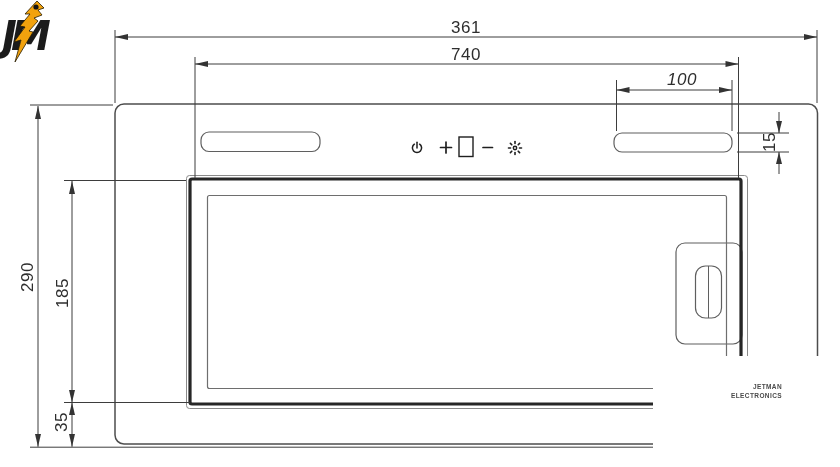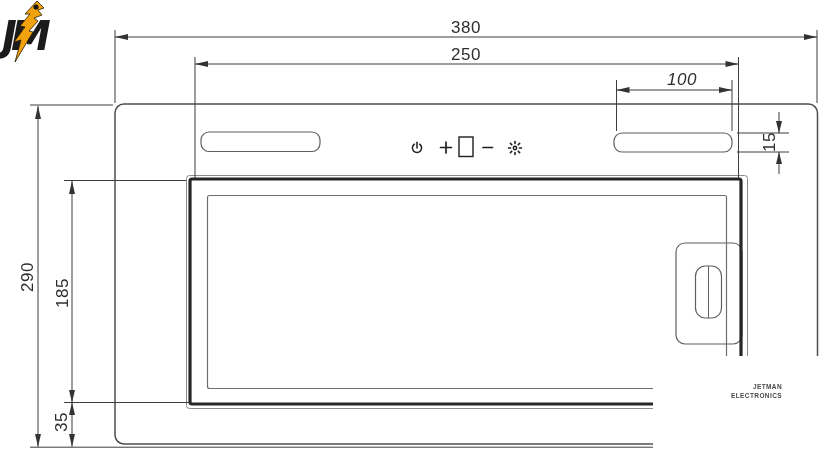--- a/index.html
+++ b/index.html
@@ -114,22 +114,22 @@
         <polygon points="779,152 776,164 782,164"></polygon>
       <polygon points="38,106 35,119 41,119"></polygon>
         <polygon points="38,446.8 35,434 41,434"></polygon>
       <polygon points="72,181 69,194 75,194"></polygon>
         <polygon points="72,402.5 69,390 75,390"></polygon>
       <polygon points="72,402.5 69,415 75,415"></polygon>
         <polygon points="72,446.8 69,434 75,434"></polygon>
     </g>
   </svg>
 
-  <span class="dim-label" style="left:446px;top:19px;">380</span>
-  <span class="dim-label" style="left:446px;top:46px;">250</span>
+  <span class="dim-label" style="left:446px;top:19px;">361</span>
+  <span class="dim-label" style="left:446px;top:46px;">740</span>
   <span class="dim-label" style="left:662px;top:71px;font-style:italic;">100</span>
   <span class="dim-label rot" style="left:750px;top:133px;">15</span>
   <span class="dim-label rot" style="left:8px;top:268px;">290</span>
   <span class="dim-label rot" style="left:43px;top:284px;">185</span>
   <span class="dim-label rot" style="left:42px;top:413px;">35</span>
 
   <div class="whitebox"></div>
 
   <div class="brand">
     <div>JETMAN</div>

